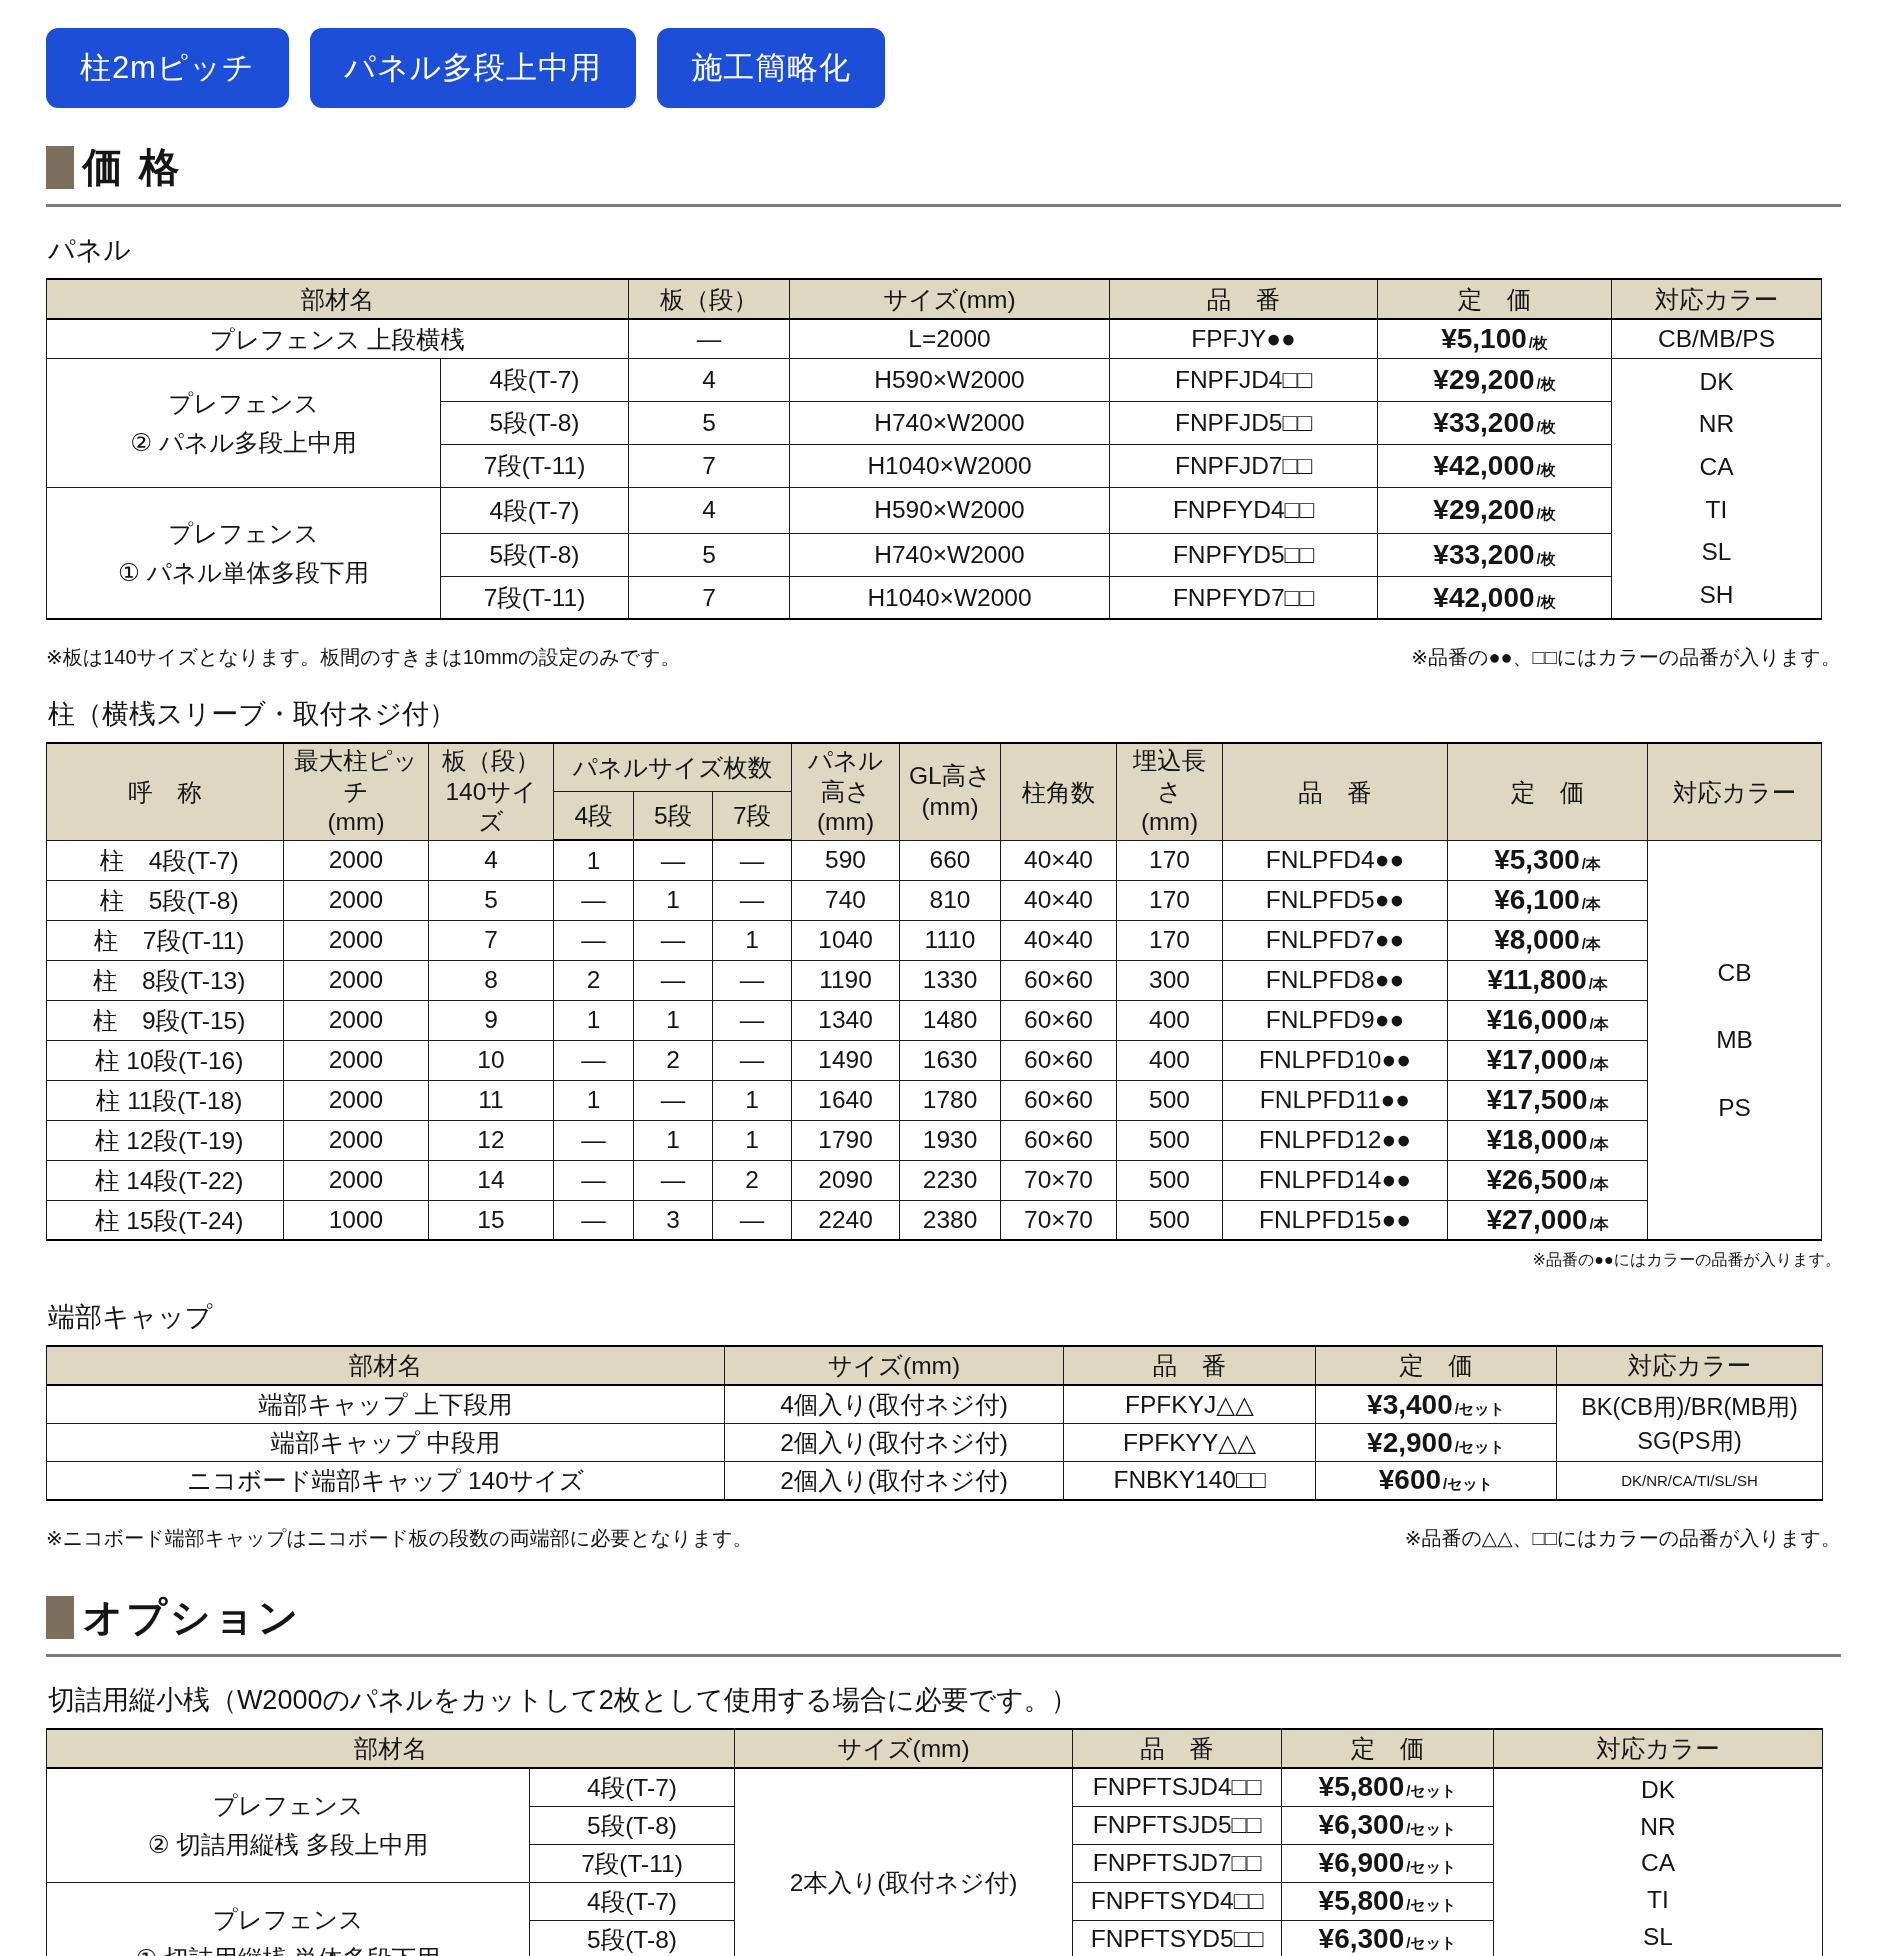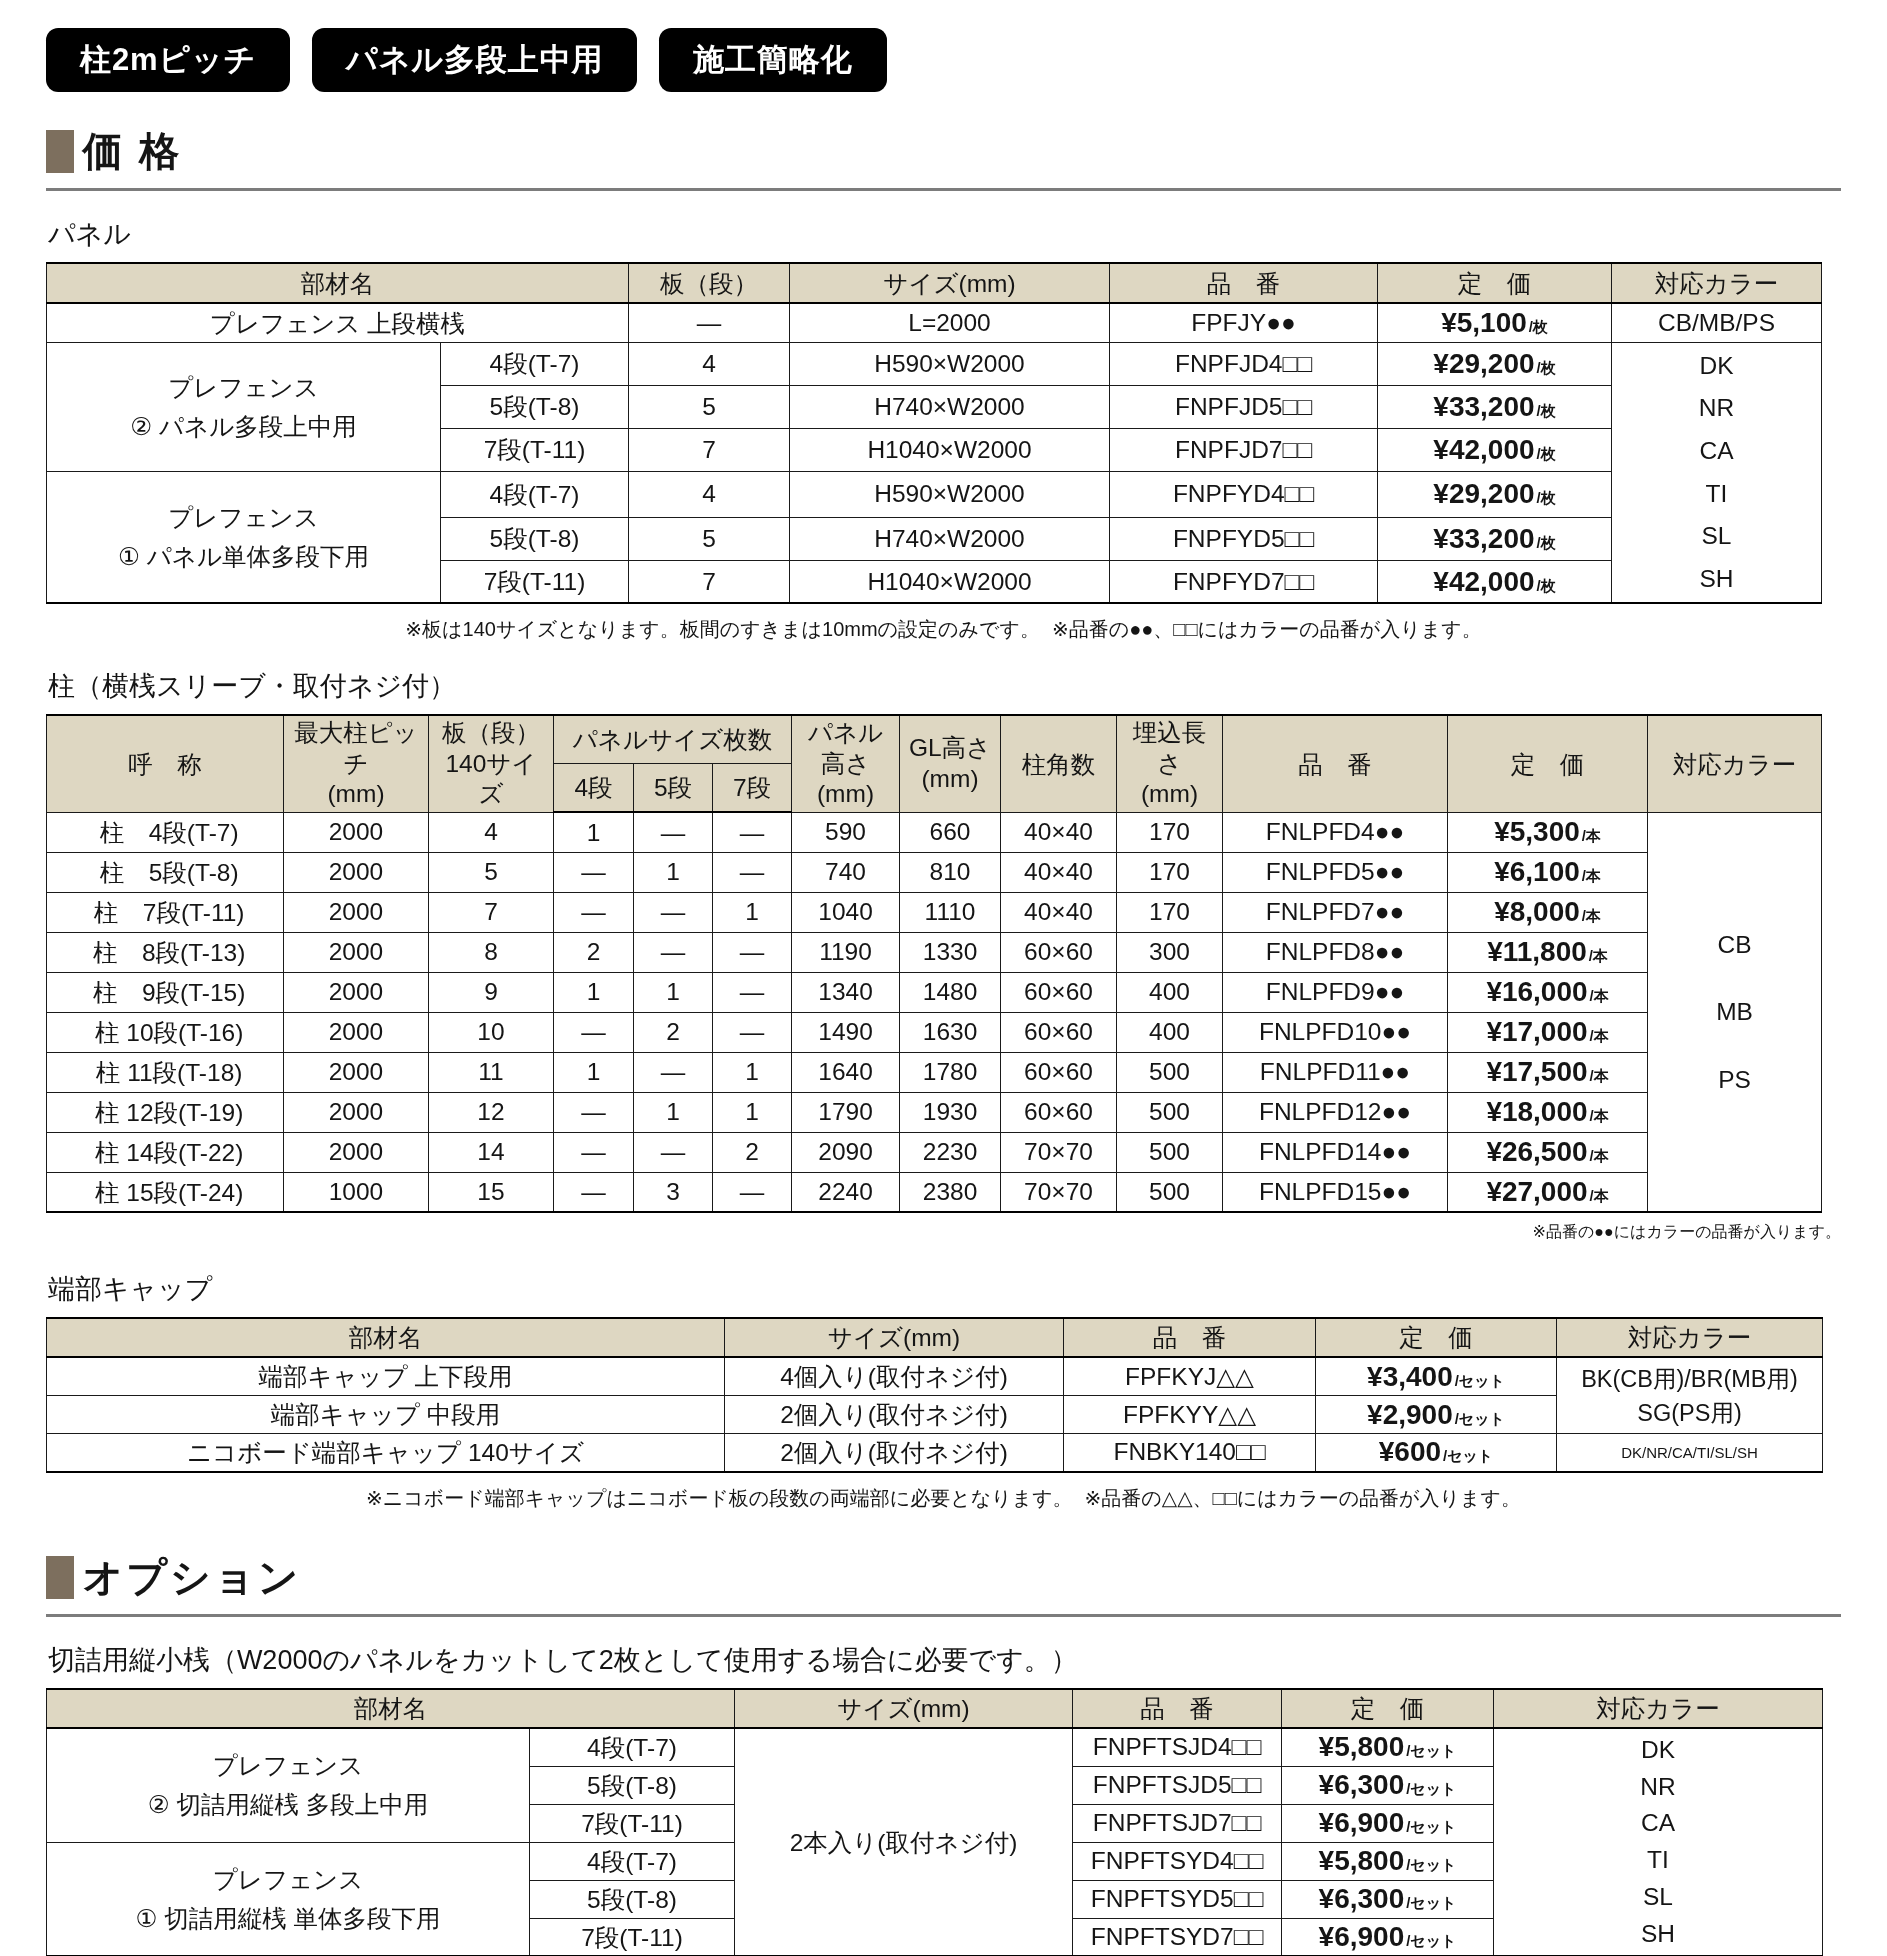--- a/index.html
+++ b/index.html
@@ -9,23 +9,23 @@
     background: #ffffff;
     font-family: "Liberation Sans", "DejaVu Sans", sans-serif;
     color: #151515;
     overflow: hidden;
   }
   .page { padding: 28px 46px 0 46px; }
 
   
   .badges { display: flex; gap: 21.7px; }
   .badge {
-    background: #000000; color: #fff;
-    font-size: 31px; font-weight: bold; letter-spacing: 0.9px;
-    padding: 11px 34px; border-radius: 12.2px;
+    background: #1d4ed8; color: #fff;
+    font-size: 31px; font-weight: normal; letter-spacing: 0.9px;
+    padding: 19px 34px; border-radius: 12.2px;
   }
 
   
   .heading { display: flex; align-items: center; gap: 8.5px; margin: 32px 0 9.4px 0; }
   .heading-sq { width: 28px; height: 43px; background: #7d6f5e; }
   .heading-text { font-size: 40px; font-weight: bold; letter-spacing: 2.8px; }
   .rule { border-top: 3.8px solid #7c7c7c; height: 0; }
 
   .sec-label { font-size: 27px; margin: 24.5px 0 10.4px 1.9px; }
 
@@ -63,21 +63,21 @@
   .cap tbody tr { height: 38px; }
   .cap .color-ml { line-height: 1.45; font-size: 23.5px; }
 
   .cut thead tr { height: 37px; }
   .cut tbody tr { height: 38px; }
   .cut .color-ml { line-height: 1.5; }
 
   .group-cell { line-height: 1.6; }
   .group-cell span { display: block; }
 
-  .note-row { display: flex; justify-content: center; font-size: 20px; margin-top: 12px; width: 1795px; gap: 12px; }
+  .note-row { display: flex; justify-content: space-between; font-size: 20px; margin-top: 24px; width: 1795px; gap: 12px; }
   .note-right { text-align: right; font-size: 16px; margin-top: 8.5px; width: 1795px; }
   .mt-sec { margin-top: 28px; }
 </style>
 </head>
 <body>
 
 <div class="page">
 
   <div class="badges">
     <div class="badge">柱2mピッチ</div>

